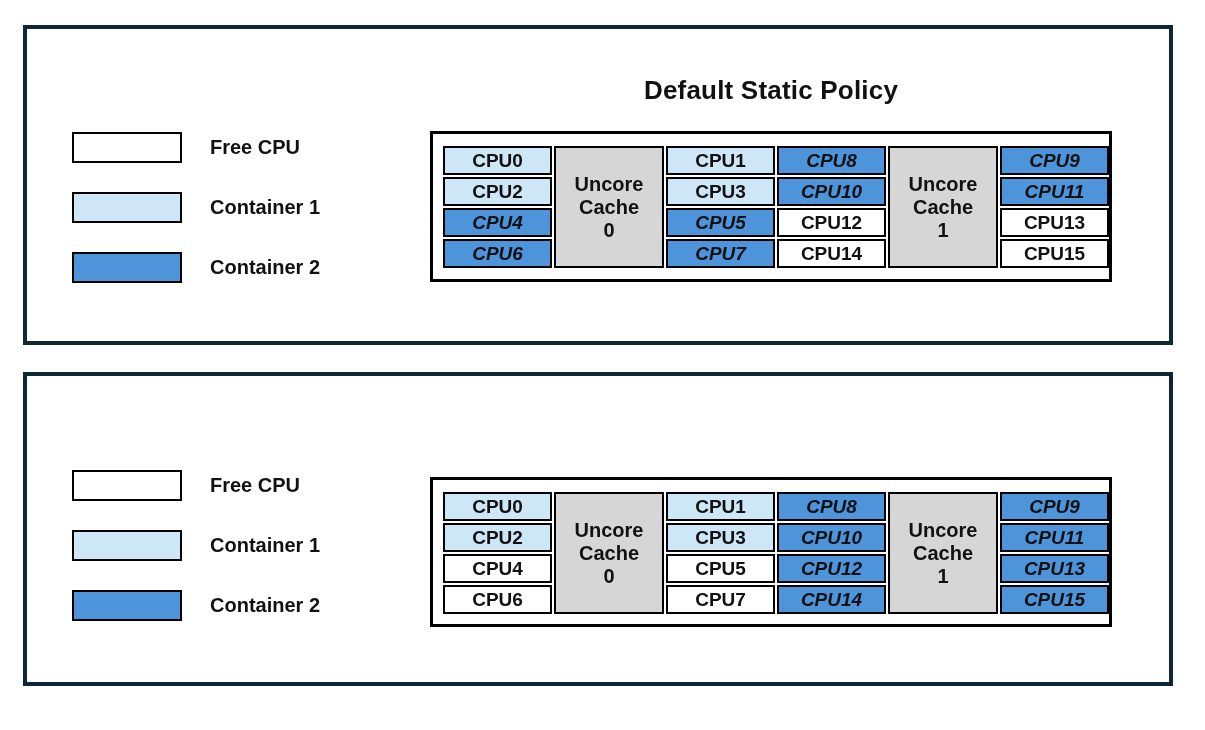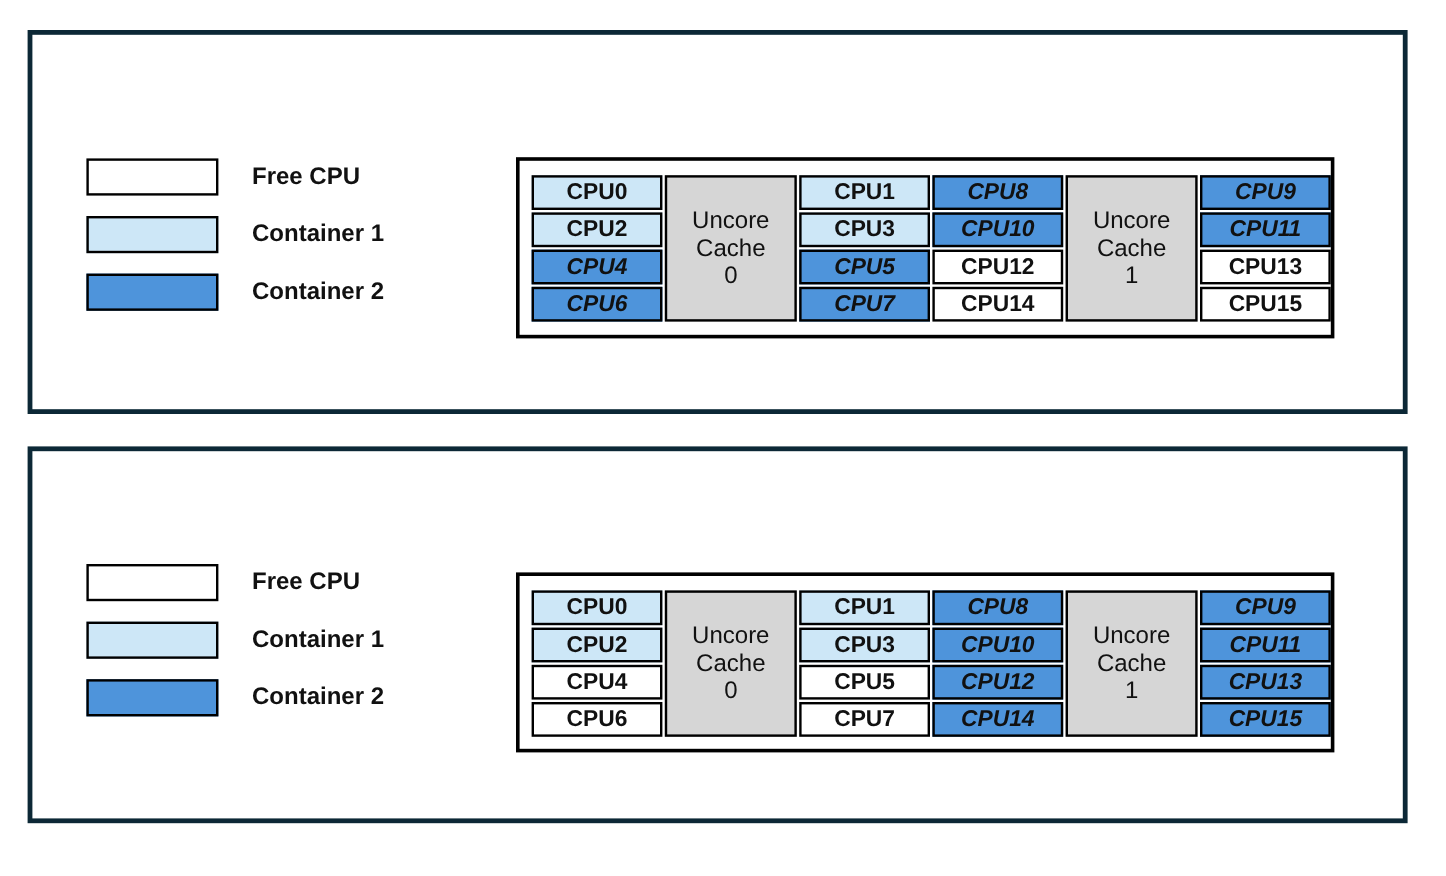--- a/index.html
+++ b/index.html
@@ -33,21 +33,21 @@
     letter-spacing: 0.2px;
     color: var(--text, #111);
     white-space: nowrap;
   }
 
   .legend {
     position: absolute;
     left: 45px;
     display: flex;
     flex-direction: column;
-    gap: 17px;
+    gap: 29px;
   }
   #panel-1 .legend { top: 103px; }
   #panel-2 .legend { top: 94px; }
   .legend-item {
     display: flex;
     align-items: center;
     gap: 28px;
     height: 31px;
   }
   .swatch {
@@ -111,31 +111,32 @@
     width: 110px;
     height: 122px;
     border: 2px solid var(--cell_border, #000);
     box-sizing: border-box;
     background: var(--cache, #d6d6d6);
     display: flex;
     flex-direction: column;
     align-items: center;
     justify-content: center;
     font-size: 20px;
-    font-weight: normal;
+    font-weight: bold;
     line-height: 1.15;
     text-align: center;
   }
 </style>
 </head>
 <body>
 
 <div id="stage">
 
   <div class="panel" id="panel-1">
+    <div class="panel-title">Default Static Policy</div>
 
     <div class="legend">
       <div class="legend-item">
         <div class="swatch" data-state="free"></div>
         <div class="legend-label">Free CPU</div>
       </div>
       <div class="legend-item">
         <div class="swatch" data-state="container1"></div>
         <div class="legend-label">Container 1</div>
       </div>

